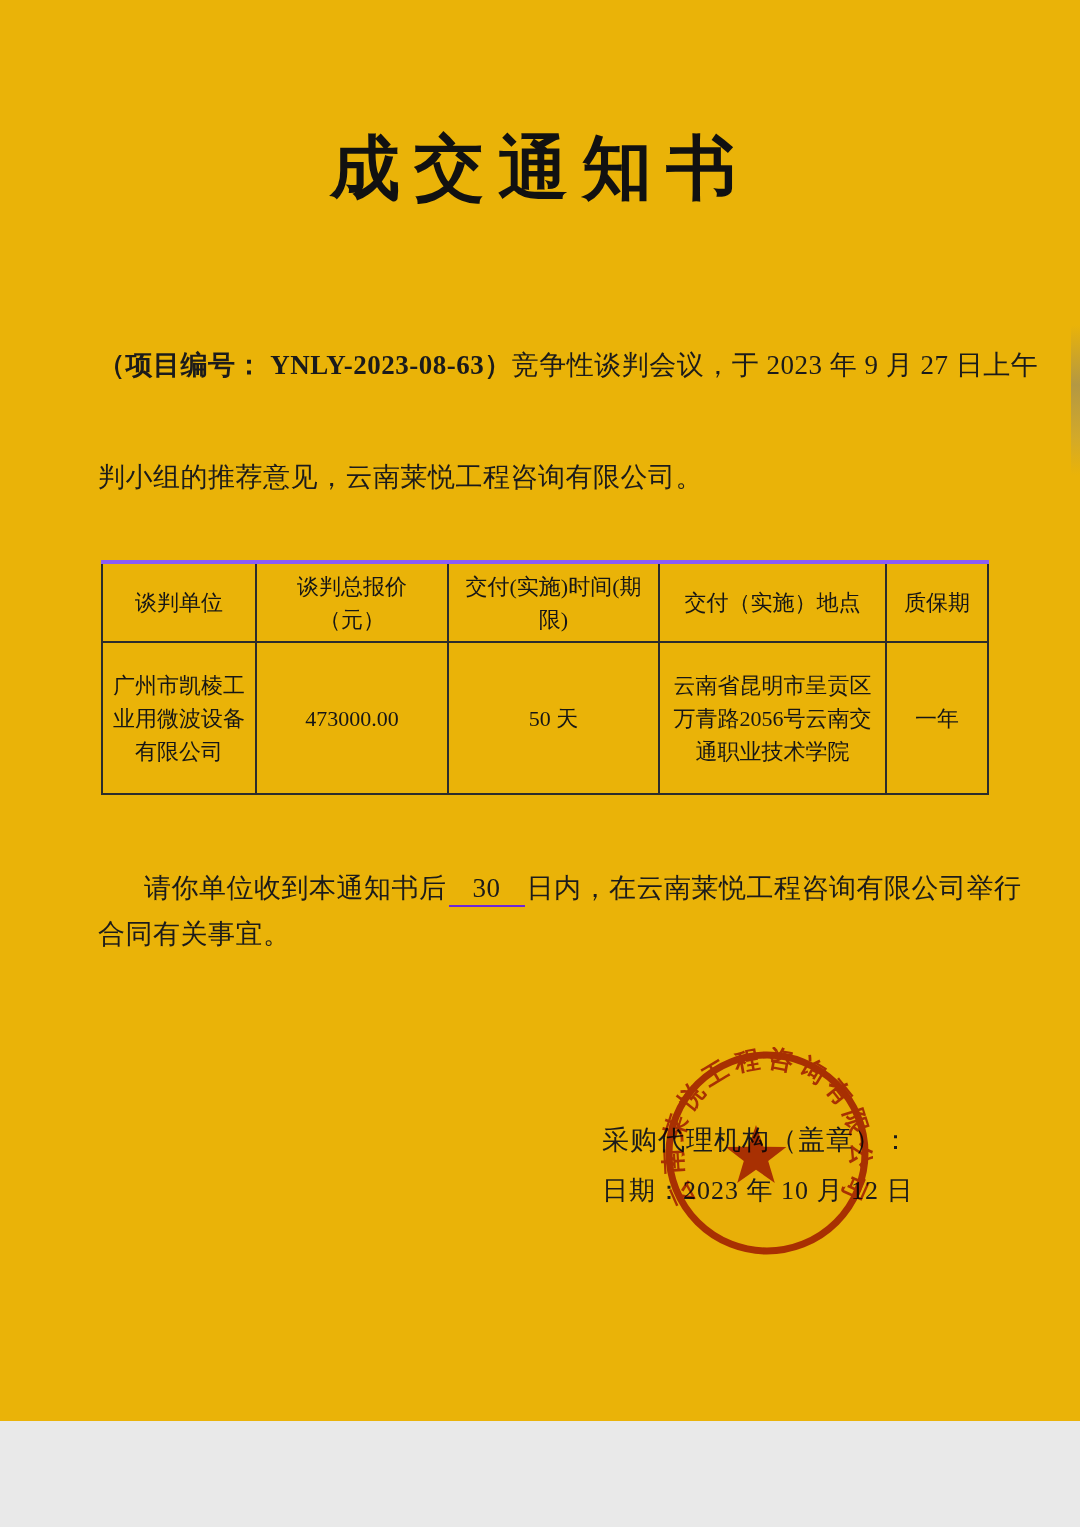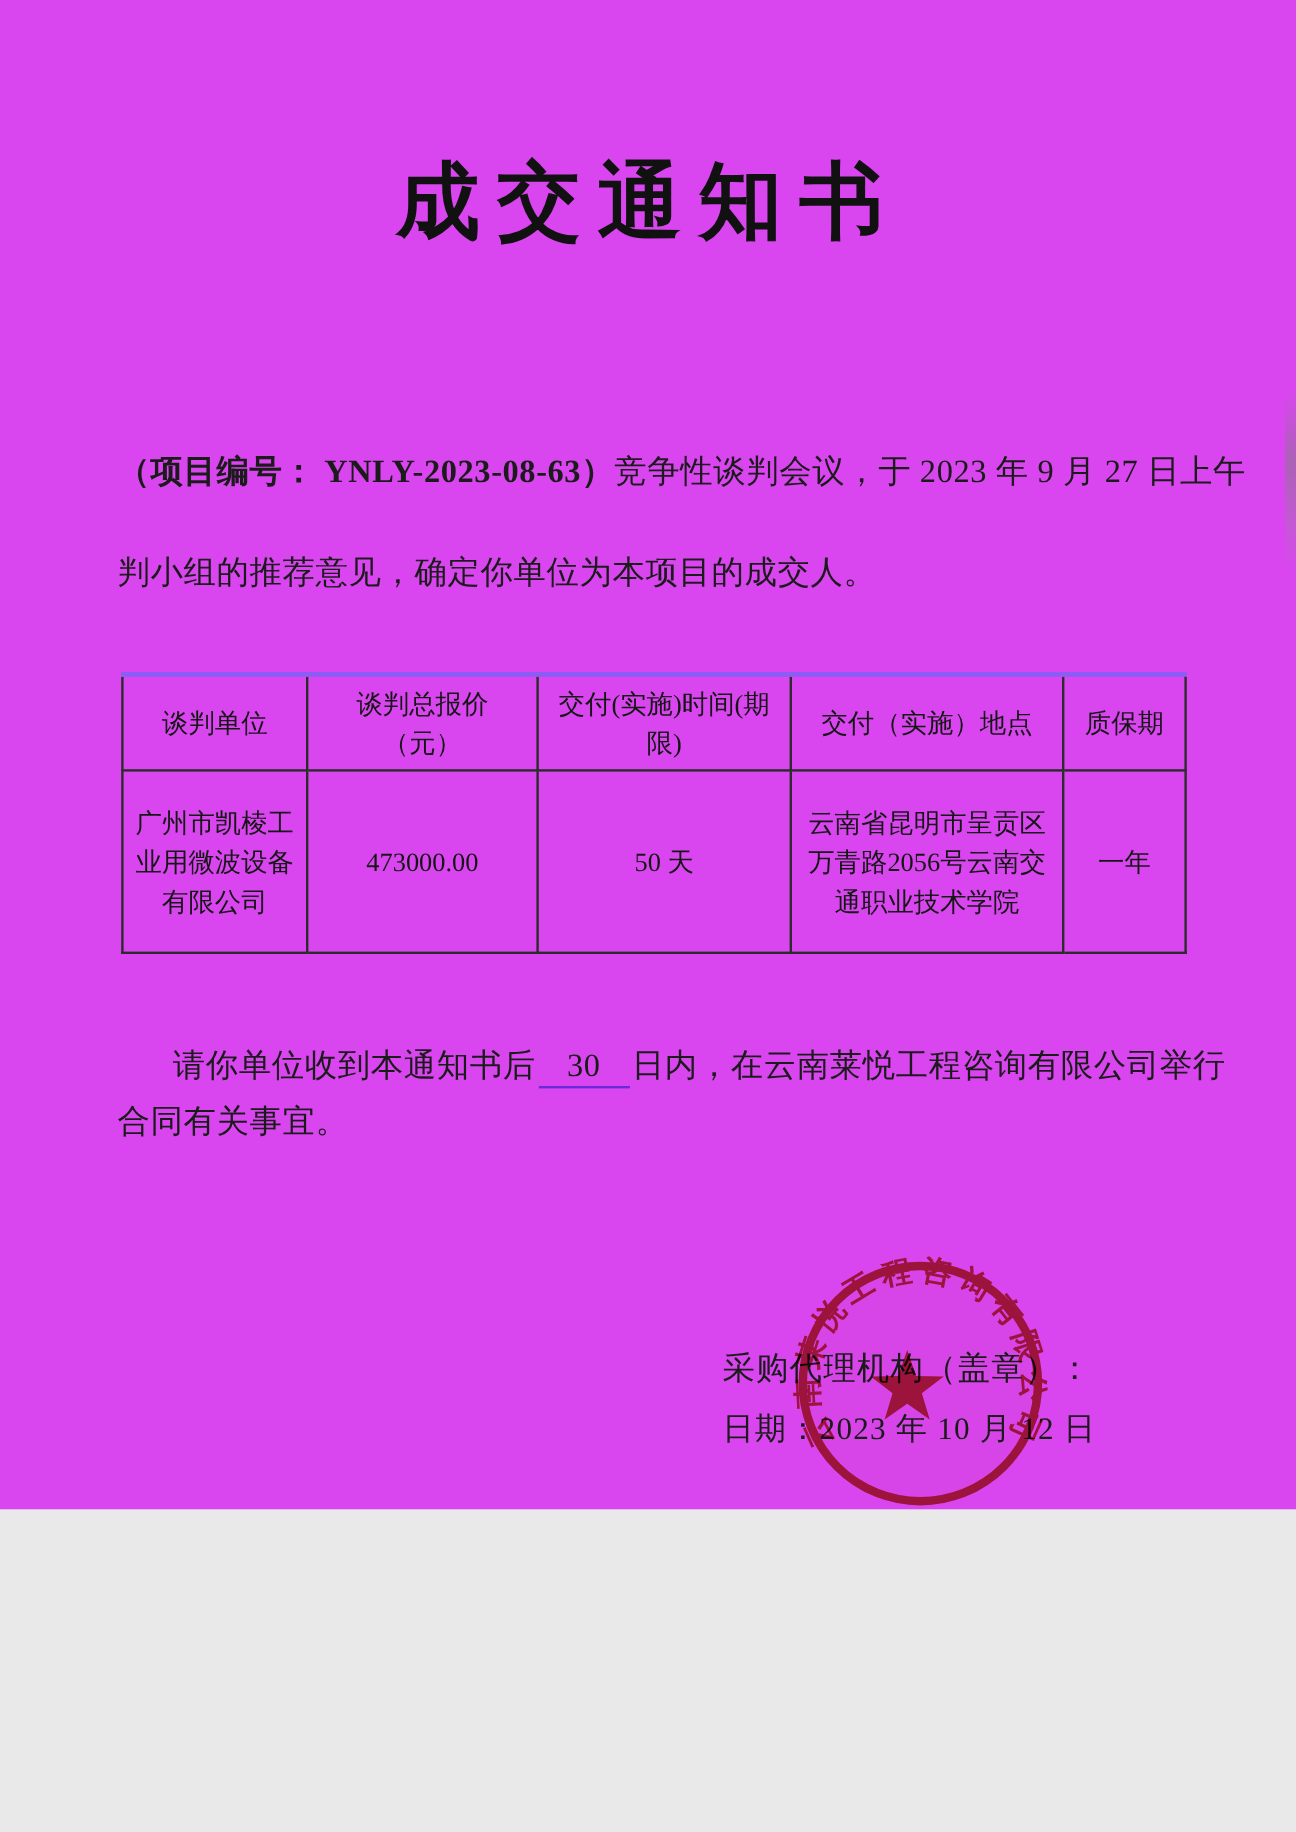--- a/index.html
+++ b/index.html
@@ -1,20 +1,20 @@
 <!DOCTYPE html>
 <html><head>
 <meta charset="utf-8">
 <style>
   html,body{margin:0;padding:0;background:#e9e9e9;}
   #page{
     position:relative;
-    width:1080px;height:1258px;
+    width:1080px;height:1421px;
     margin:0 auto;
-    background:#d946ef;
+    background:#eab308;
     overflow:hidden;
     font-family:"Liberation Serif","DejaVu Serif",serif;
     color:#1b1b1b;
   }
   .abs{position:absolute;}
   
   .doc-title{
     top:122px;left:0;width:100%;
     text-align:center;
     font-size:70px;font-weight:bold;
@@ -37,21 +37,21 @@
   .salutation .colon{margin-left:4px;}
   
   .bodyline{
     left:98px;width:892px;
     font-size:27px;
     letter-spacing:0.5px;
     white-space:nowrap;
     color:#1b1b1b;
   }
   .bl1{top:290px;left:160px;font-weight:bold;letter-spacing:1px;}
-  .bl2{top:347px;margin-top:28px;}
+  .bl2{top:347px;}
   .bl3{top:403px;}
   .bl4{top:459px;}
   .bold-seg{font-weight:bold;}
   
   table.award{
     position:absolute;
     top:560px;left:101px;
     width:886px;height:232px;
     border-collapse:collapse;
     table-layout:fixed;
@@ -108,21 +108,21 @@
 <div id="page">
 
   <div class="abs doc-title">成交通知书</div>
 
 
 
   <div class="abs bodyline bl2">
     <span class="bold-seg">（项目编号： YNLY-2023-08-63）</span><span>竞争性谈判会议，于 2023 年 9 月 27 日上午</span>
   </div>
 
-  <div class="abs bodyline bl4">判小组的推荐意见，确定你单位为本项目的成交人。</div>
+  <div class="abs bodyline bl4">判小组的推荐意见，云南莱悦工程咨询有限公司。</div>
 
   <table class="award">
     <colgroup>
       <col style="width:154px">
       <col style="width:192px">
       <col style="width:211px">
       <col style="width:227px">
       <col style="width:102px">
     </colgroup>
     <thead>

